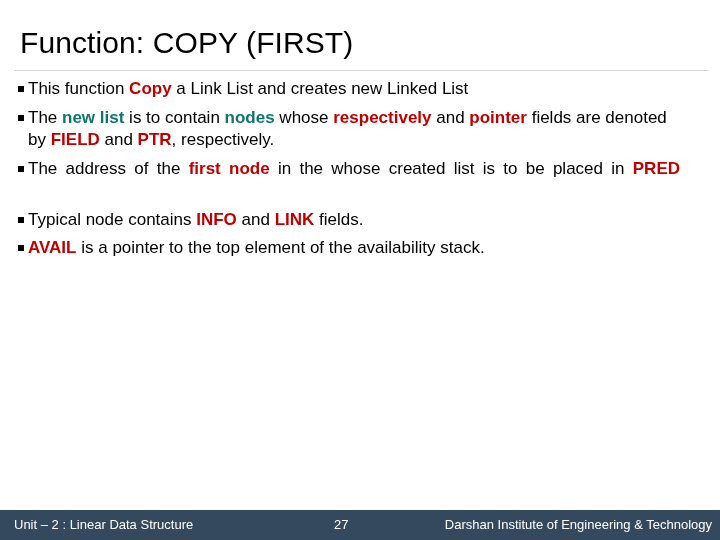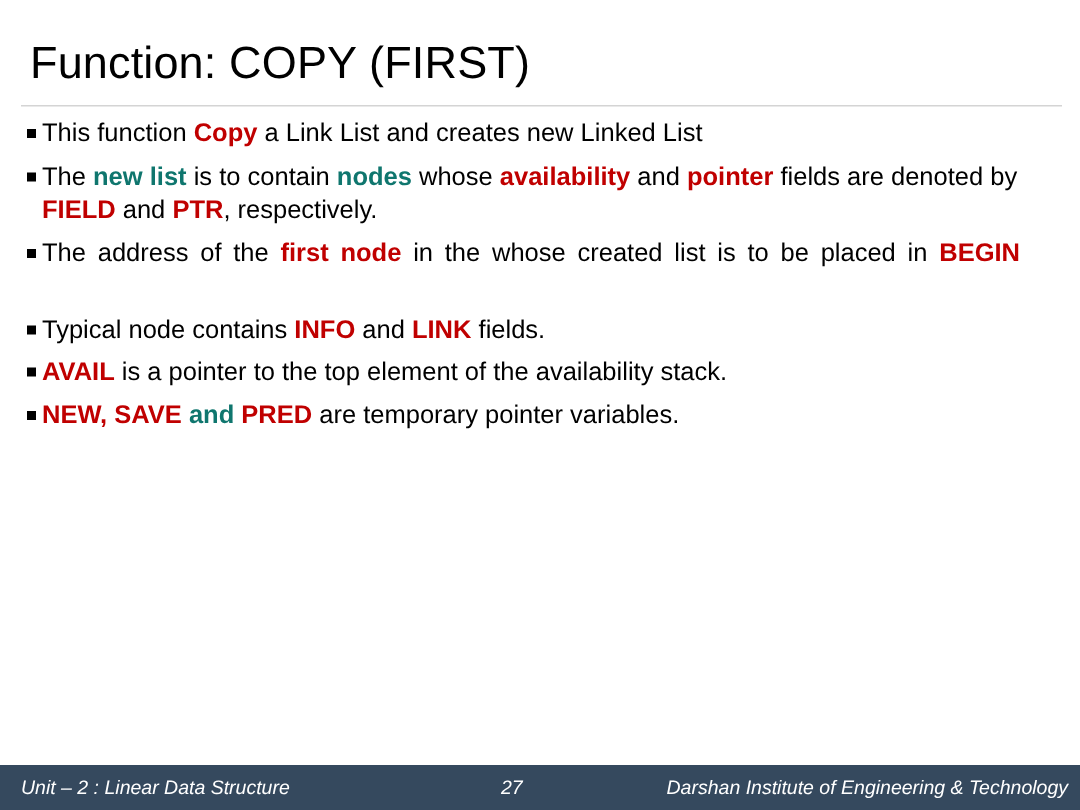--- a/index.html
+++ b/index.html
@@ -94,21 +94,20 @@
 
   
   .footer {
     position: absolute;
     left: 0;
     bottom: 0;
     width: 720px;
     height: 30px;
     background: #35495E;
     color: #ffffff;
-    font-style: italic;
   }
   .footer-left {
     position: absolute;
     left: 14px;
     top: 7px;
     font-size: 13px;
     line-height: 16px;
     white-space: nowrap;
   }
   .footer-page {
@@ -138,37 +137,33 @@
     <div class="title-rule"></div>
   </div>
 
   <div class="body-area" id="body-area">
       <div class="bullet">
         <span class="marker"></span>
         <span class="txt"><span>This function </span><b class="r">Copy</b><span> a Link List and creates new Linked List</span></span>
       </div>
       <div class="bullet">
         <span class="marker"></span>
-        <span class="txt"><span>The </span><b class="k">new list</b><span> is to contain </span><b class="k">nodes</b><span> whose </span><b class="r">availability</b><span> and </span><b class="r">pointer</b><span> fields are denoted by </span><b class="r">FIELD</b><span> and </span><b class="r">PTR</b><span>, respectively.</span></span>
+        <span class="txt"><span>The </span><b class="k">new list</b><span> is to contain </span><b class="k">nodes</b><span> whose </span><b class="r">respectively</b><span> and </span><b class="r">pointer</b><span> fields are denoted by </span><b class="r">FIELD</b><span> and </span><b class="r">PTR</b><span>, respectively.</span></span>
       </div>
       <div class="bullet justify">
         <span class="marker"></span>
-        <span class="txt"><span>The address of the </span><b class="r">first node</b><span> in the whose created list is to be placed in </span><b class="r">BEGIN</b></span>
+        <span class="txt"><span>The address of the </span><b class="r">first node</b><span> in the whose created list is to be placed in </span><b class="r">PRED</b></span>
       </div>
       <div class="bullet">
         <span class="marker"></span>
         <span class="txt"><span>Typical node contains </span><b class="r">INFO</b><span> and </span><b class="r">LINK</b><span> fields.</span></span>
       </div>
       <div class="bullet">
         <span class="marker"></span>
         <span class="txt"><b class="r">AVAIL</b><span> is a pointer to the top element of the availability stack.</span></span>
-      </div>
-      <div class="bullet">
-        <span class="marker"></span>
-        <span class="txt"><b class="r">NEW, SAVE</b><b class="k"> and </b><b class="r">PRED</b><span> are temporary pointer variables.</span></span>
       </div>
     </div>
 
   <div class="footer">
     <div class="footer-left">Unit – 2 : Linear Data Structure</div>
     <div class="footer-page">27</div>
     <div class="footer-right">Darshan Institute of Engineering &amp; Technology</div>
   </div>
 
 </div>

